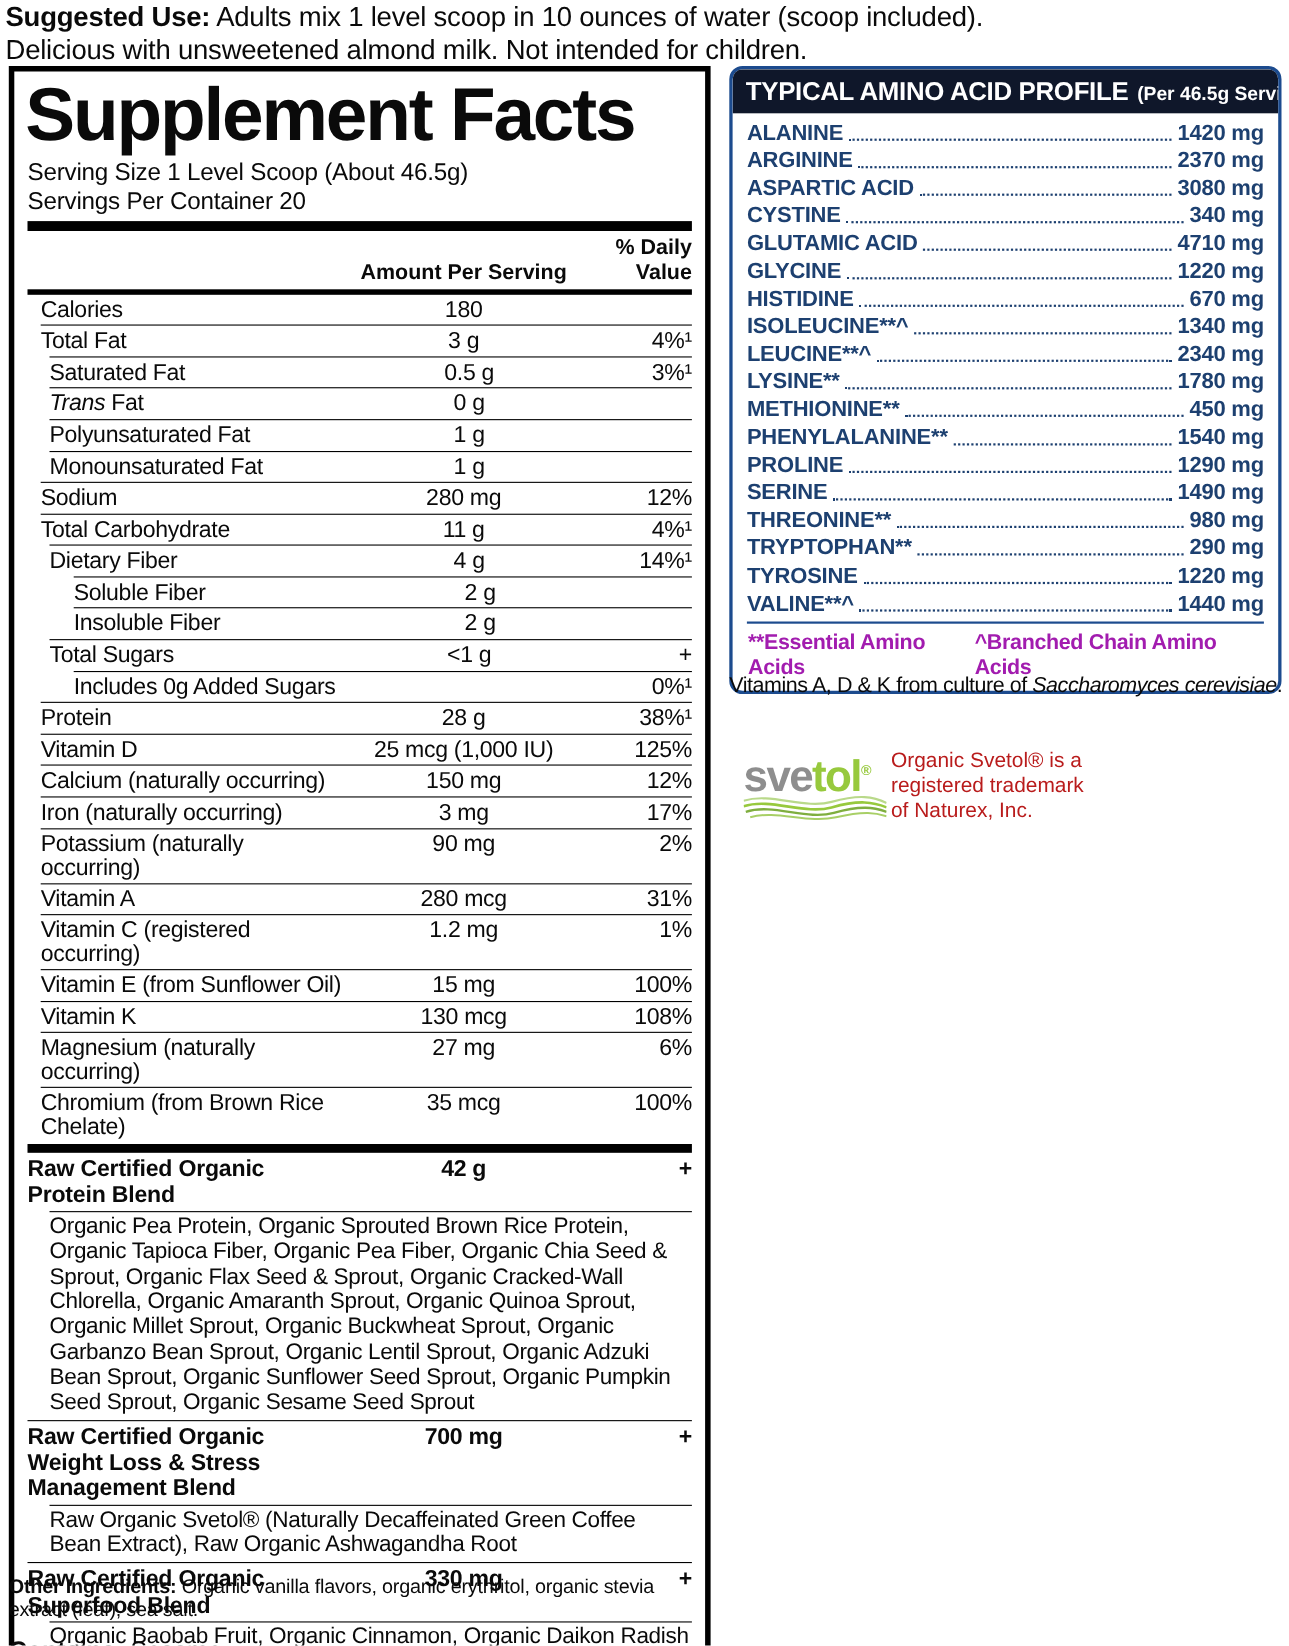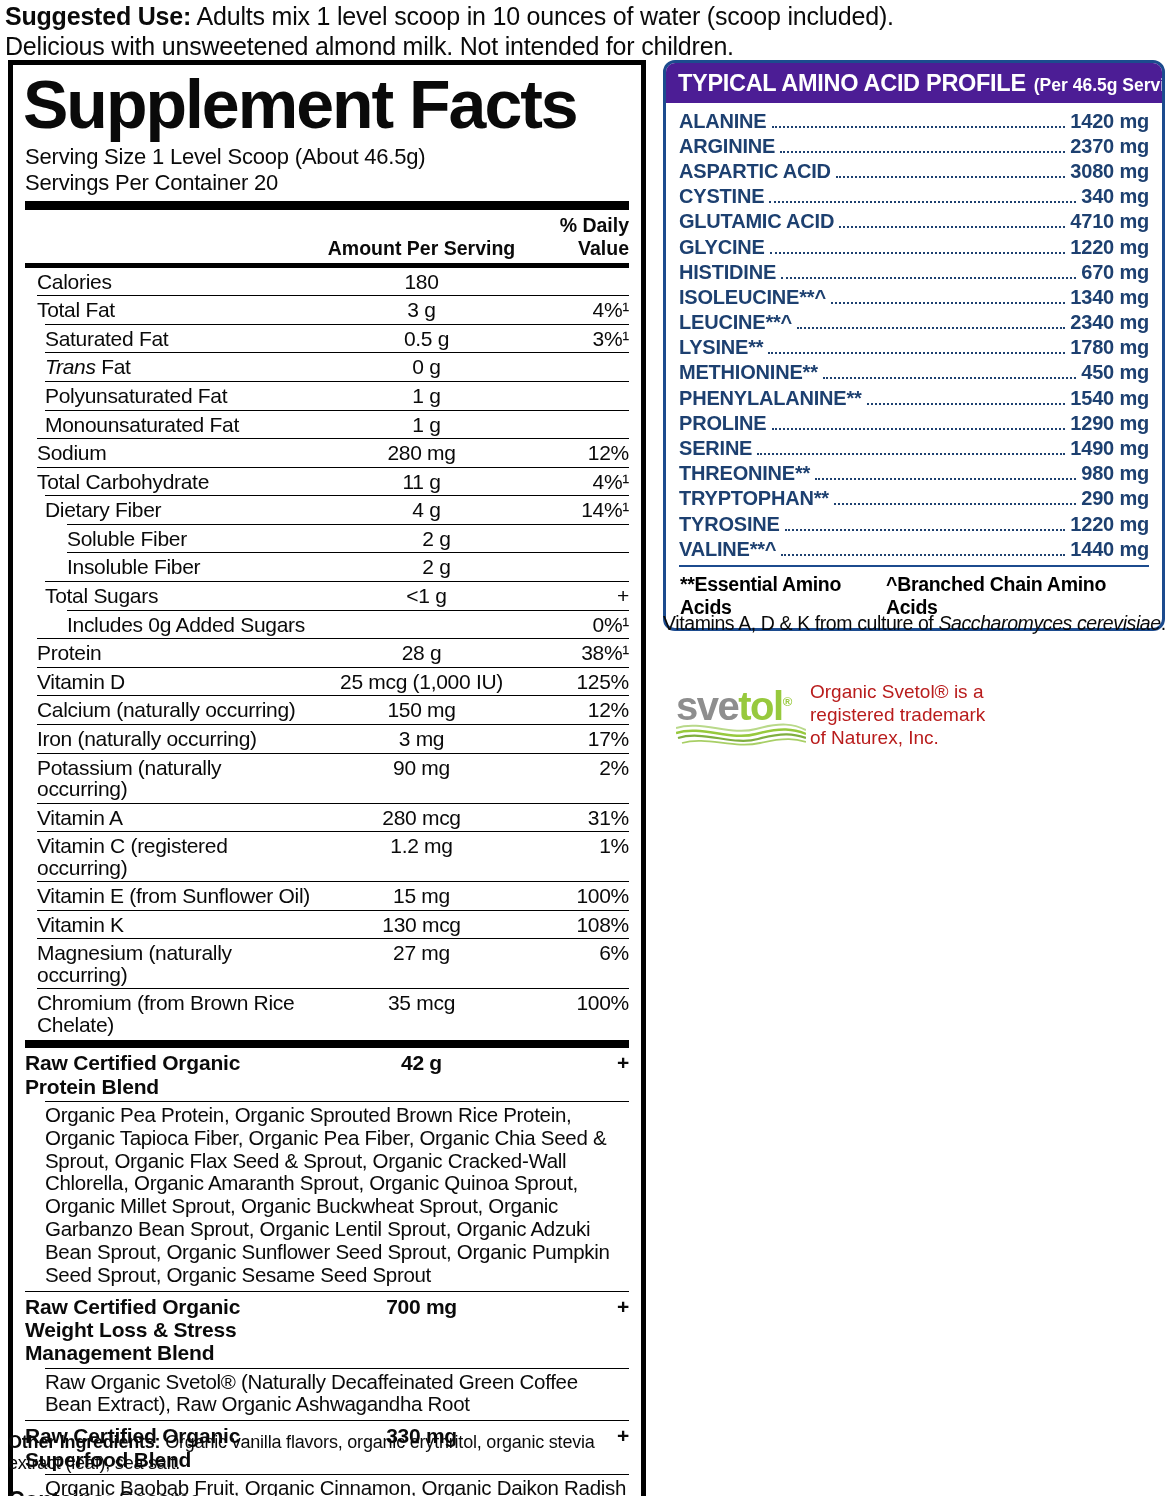--- a/index.html
+++ b/index.html
@@ -44,29 +44,29 @@
   .blend.first { border-top:none; }
   .blend-head { display:flex; align-items:flex-start; font-weight:bold; font-size:21px; line-height:1.1; padding:3px 0 3px; }
   .blend-head .n-label { letter-spacing:-0.2px; }
   .blend-desc { margin-left:20px; border-top:1.5px solid #000; font-size:20.5px; line-height:1.12; letter-spacing:-0.3px; padding:2px 2px 4px 0; }
 
   
   .amino-panel {
     position:absolute; left:663px; top:60px; width:502px;
     border:3px solid #1c4b8e; border-radius:12px; background:#fff; overflow:hidden;
   }
-  .amino-head { background:#4c1d95; color:#fff; padding:7px 12px 6px; font-weight:bold; display:flex; align-items:baseline; gap:8px; }
+  .amino-head { background:#0f172a; color:#fff; padding:7px 12px 6px; font-weight:bold; display:flex; align-items:baseline; gap:8px; }
   .amino-title { font-size:23.5px; letter-spacing:-0.3px; white-space:nowrap; }
   .amino-sub { font-size:17.5px; white-space:nowrap; }
   .amino-body { padding:5px 13px 0; }
   .a-row { display:flex; align-items:flex-end; color:#1d4070; font-weight:bold; font-size:20px; line-height:1; padding:2.6px 0; letter-spacing:-0.2px; }
   .a-name { white-space:nowrap; }
   .a-dots { flex:1; border-bottom:2.5px dotted #1d4070; margin:0 5px 3px; min-width:20px; }
   .a-val { white-space:nowrap; }
-  .amino-legend { border-top:2px solid #1c4b8e; margin:4px 13px 0; padding:6px 1px 9px; display:flex; justify-content:space-between; color:#000000; font-weight:bold; font-size:19.5px; letter-spacing:-0.3px; }
+  .amino-legend { border-top:2px solid #1c4b8e; margin:4px 13px 0; padding:6px 1px 9px; display:flex; justify-content:space-between; color:#a21caf; font-weight:bold; font-size:19.5px; letter-spacing:-0.3px; }
 
   .vitamins-note { position:absolute; left:663px; top:612px; width:509px; font-size:19.5px; letter-spacing:-0.4px; white-space:nowrap; }
 
   
   .svetol-wrap { position:absolute; left:676px; top:680px; display:flex; gap:16px; align-items:flex-end; }
   .svetol-logo { position:relative; width:118px; }
   .svetol-word { font-size:40px; font-weight:bold; letter-spacing:-1.5px; line-height:1; }
   .sv-gray { color:#8e8e8e; }
   .sv-green { color:#97c93d; }
   .sv-reg { font-size:13px; color:#97c93d; vertical-align:super; font-weight:bold; }

